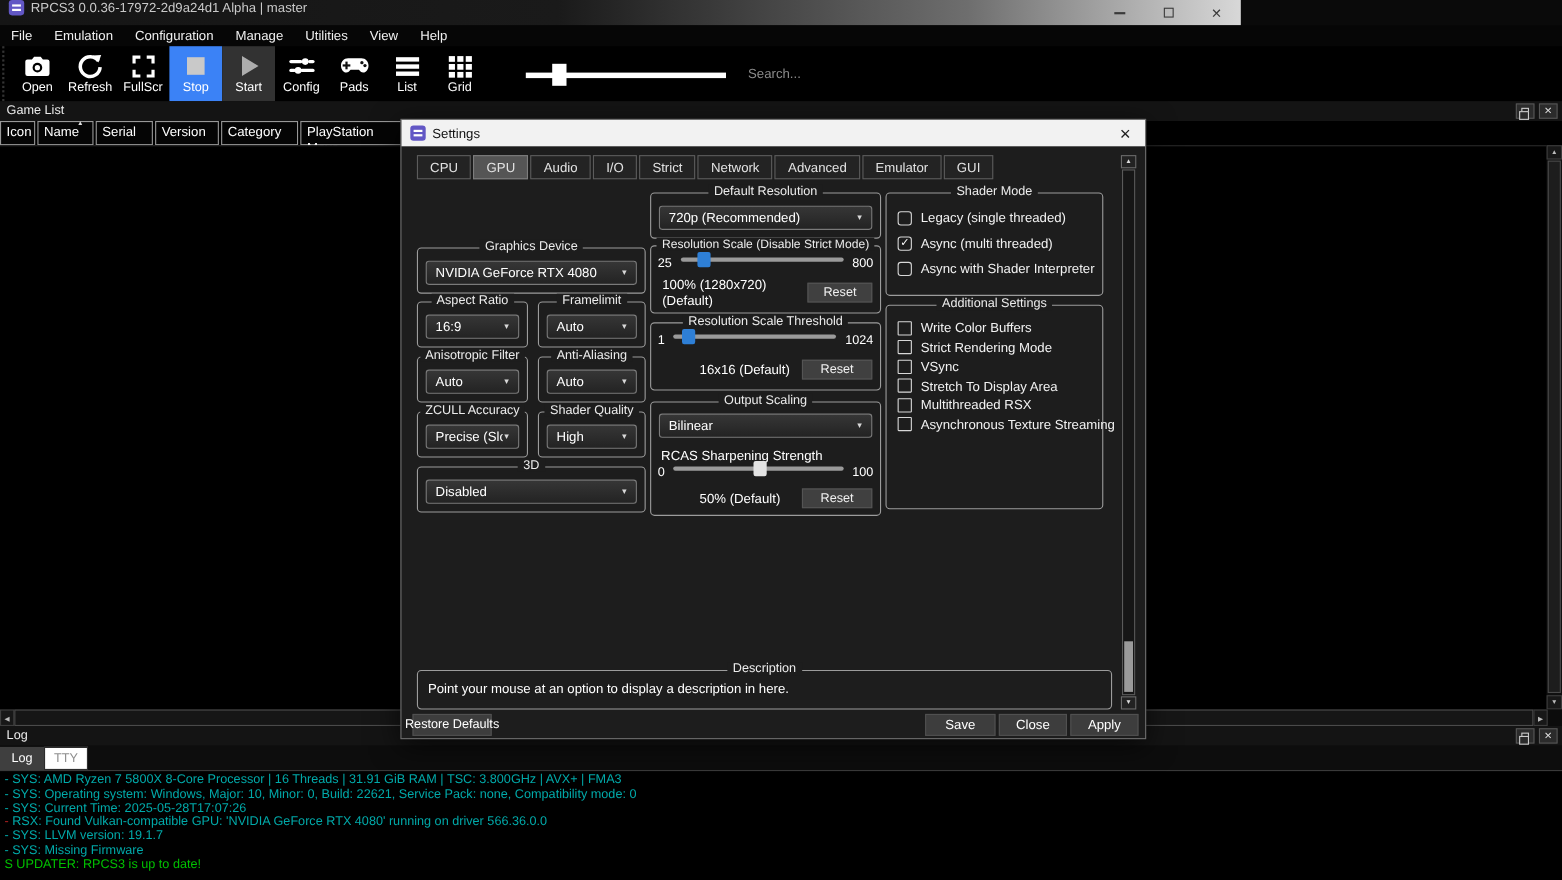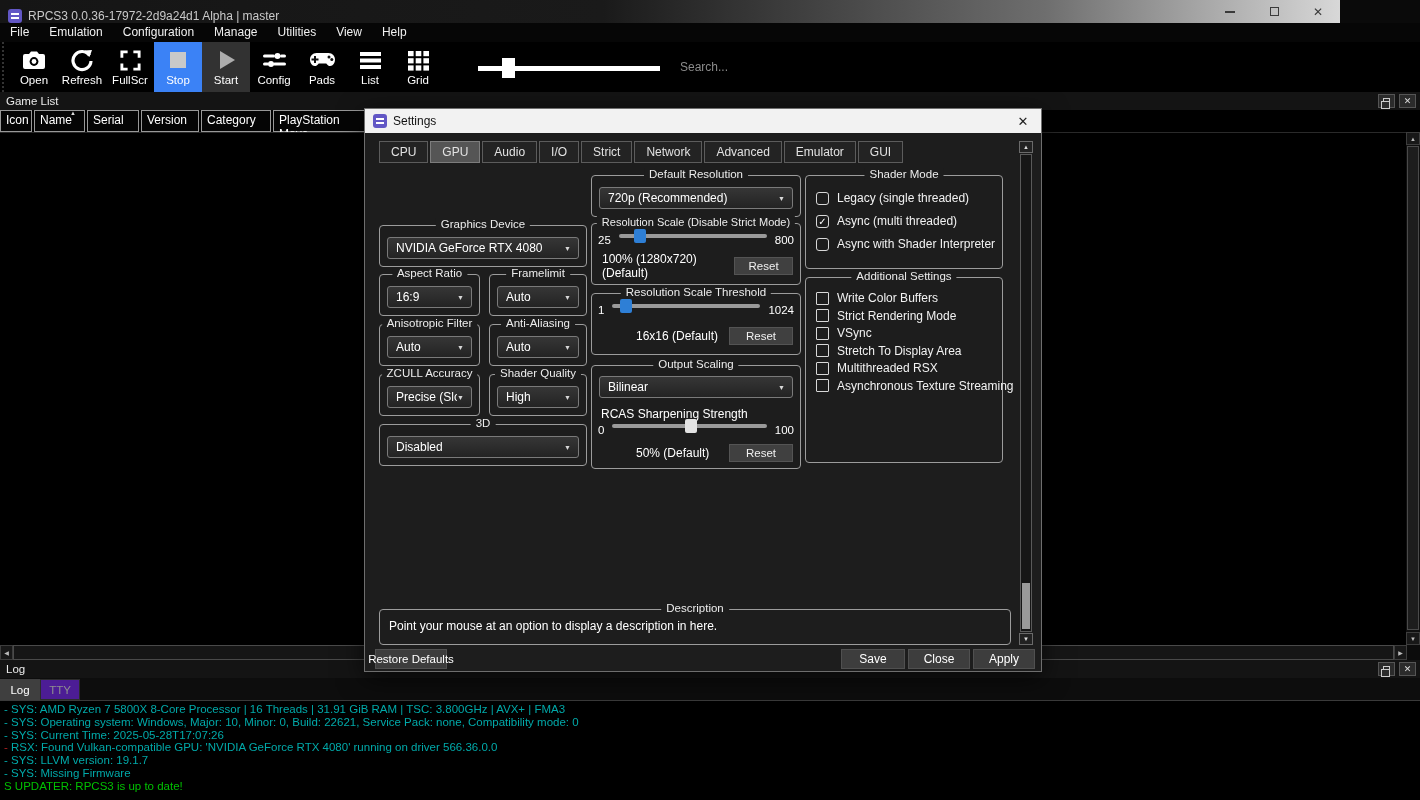--- a/index.html
+++ b/index.html
@@ -2,23 +2,23 @@
 <html><head>
 <meta charset="utf-8">
 <style>
   * { margin:0; padding:0; box-sizing:border-box; }
   html,body { width:1420px; height:800px; background:#000; overflow:hidden;
     font-family:"Liberation Sans", sans-serif; -webkit-font-smoothing:antialiased; }
   .abs { position:absolute; }
   #root { position:relative; width:1420px; height:800px; background:#0a0a0a; }
 
   
-  #titlebar { left:0; top:0; width:1340px; height:23px;
+  #titlebar { left:0; top:0; width:1128px; height:23px;
     background:linear-gradient(90deg,#151515 0%,#1a1a1a 45%,#6e6e6e 78%,#d8d8d8 100%);
-    display:flex; align-items:flex-end; }
+    display:flex; align-items:flex-start; }
   .app-ico { width:14px; height:14px; border-radius:3px; background:#6257c5;
     margin:0 6px 0 8px; position:relative; flex:0 0 auto; }
   .app-ico::before { content:""; position:absolute; left:3px; top:4px; width:8px; height:2px;
     background:#fff; box-shadow:0 4px 0 #fff; }
   #titlebar .t-text { color:#c9c9c9; font-size:12px; }
   .win-controls { position:absolute; right:0; top:0; height:23px; display:flex; }
   .win-btn { width:44px; height:23px; display:flex; align-items:center; justify-content:center; }
   .glyph-min { width:10px; height:2px; background:#3a3a3a; }
   .glyph-max { width:9px; height:9px; border:1px solid #3a3a3a; }
   .glyph-x { color:#3a3a3a; font-size:12px; line-height:1; }
@@ -77,21 +77,21 @@
   #gl-hthumb { height:15px; width:1381px; background:#161616; border:1px solid #4a4a4a; }
 
   
   #log-title-row { left:0; top:660px; width:1420px; height:18px; background:#141414;
     display:flex; align-items:center; }
   #log-tabs { left:0; top:678px; width:1420px; height:22px; background:#0d0d0d; display:flex;
     align-items:flex-end; }
   .log-tab { width:40px; height:21px; font-size:11.5px; display:flex; align-items:center;
     justify-content:center; }
   .log-tab.active { background:#3f3f3f; color:#fff; }
-  .log-tab.inactive { background:#4c1d95; color:#8f8f8f; border:1px solid #2c2c2c; }
+  .log-tab.inactive { background:#ffffff; color:#8f8f8f; border:1px solid #2c2c2c; }
   #log-body { left:0; top:700px; width:1420px; height:100px; background:#000;
     border-top:1px solid #3a3a3a; padding:2px 0 0 4px; }
   .log-line { font-size:11.5px; line-height:12.8px; white-space:nowrap; }
 
   
   #dialog { left:364px; top:108px; width:678px; height:564px; background:#1d1d1d;
     border:1px solid #6e6e6e; box-shadow:0 6px 24px rgba(0,0,0,.65); }
   #dlg-titlebar { position:absolute; left:0; top:0; width:676px; height:24px; background:#f2f2f2;
     display:flex; align-items:center; }
   #dlg-titlebar .t-text { color:#111; font-size:12px; }

